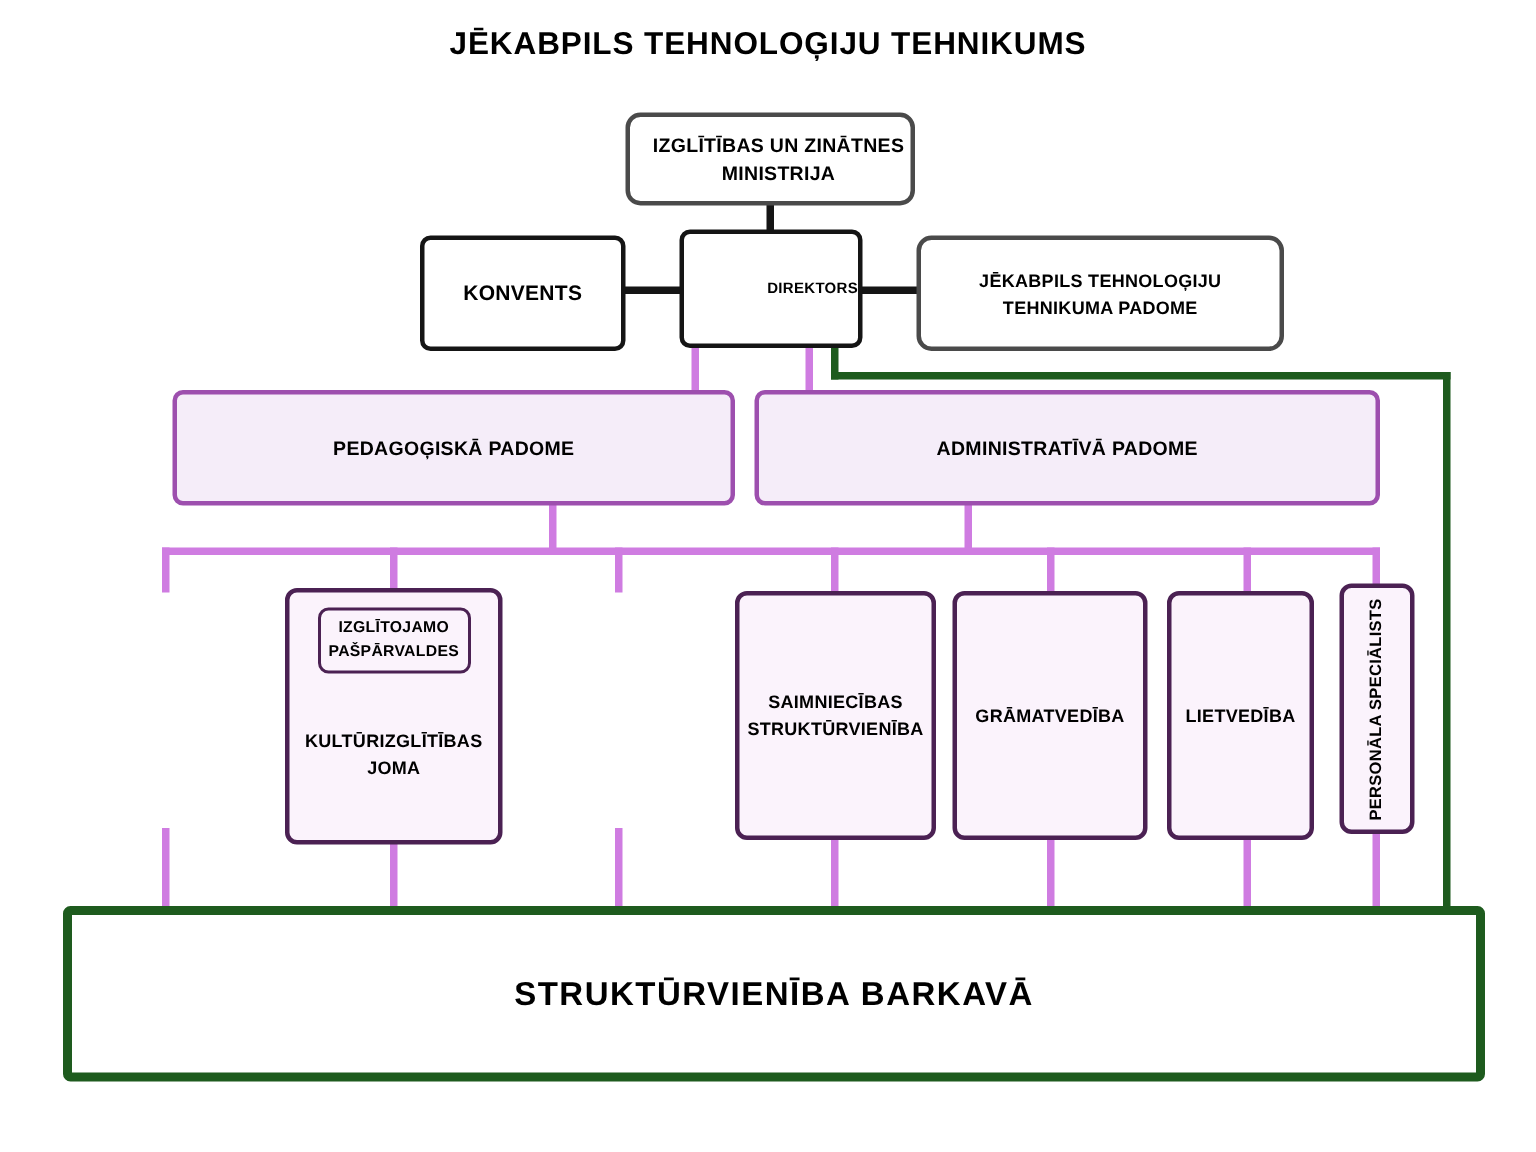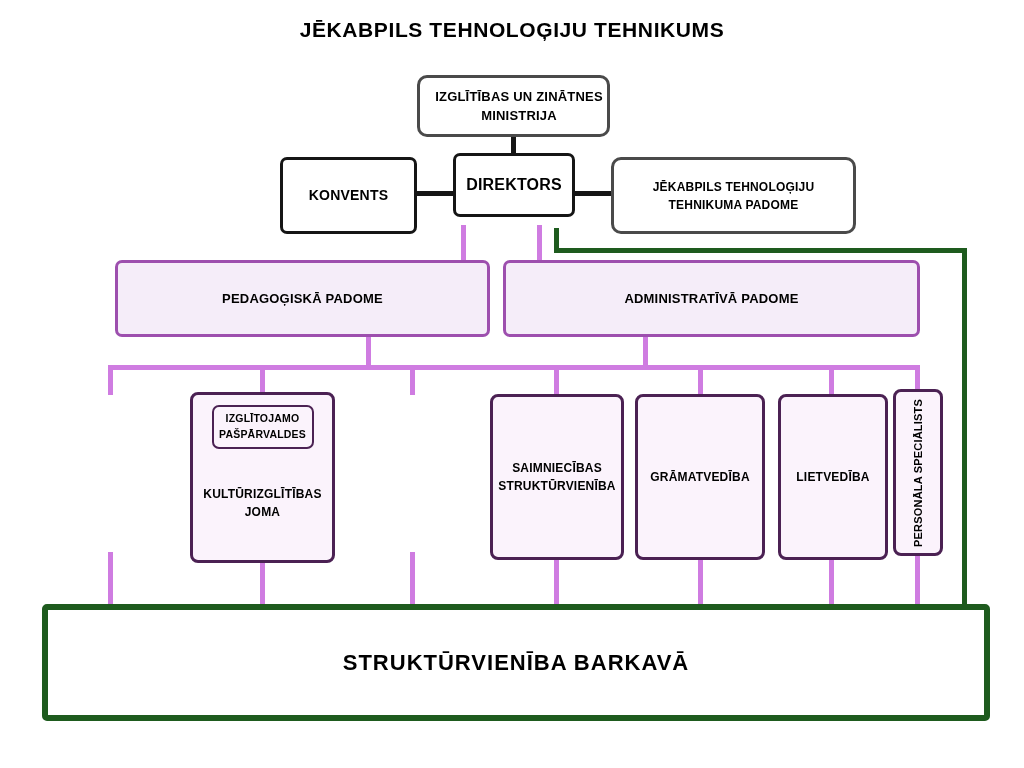--- a/index.html
+++ b/index.html
@@ -87,21 +87,21 @@
   <div class="title">JĒKABPILS TEHNOLOĢIJU TEHNIKUMS</div>
 
   <div class="box box-gray" style="left:417px;top:75px;width:193px;height:62px;font-size:13px;">
     <span>IZGLĪTĪBAS UN ZINĀTNES MINISTRIJA</span>
   </div>
 
   <div class="box box-black" style="left:280px;top:157px;width:137px;height:77px;font-size:14px;">
     <span>KONVENTS</span>
   </div>
 
-  <div class="box box-black" style="left:453px;top:153px;width:122px;height:64px;font-size:16px;">
+  <div class="box box-black" style="left:453px;top:153px;width:122px;height:79px;font-size:10px;justify-content:flex-end;">
     <span>DIREKTORS</span>
   </div>
 
   <div class="box box-gray" style="left:611px;top:157px;width:245px;height:77px;font-size:12px;padding:0 8px;">
     <span>JĒKABPILS TEHNOLOĢIJU TEHNIKUMA PADOME</span>
   </div>
 
   <div class="box box-padome" style="left:115px;top:260px;width:375px;height:77px;font-size:13px;">
     <span>PEDAGOĢISKĀ PADOME</span>
   </div>
@@ -122,21 +122,21 @@
 
 
   <div class="box box-unit" style="left:490px;top:394px;width:134px;height:166px;">
     <span>SAIMNIECĪBAS STRUKTŪRVIENĪBA</span>
   </div>
 
   <div class="box box-unit" style="left:635px;top:394px;width:130px;height:166px;">
     <span>GRĀMATVEDĪBA</span>
   </div>
 
-  <div class="box box-unit" style="left:778px;top:394px;width:110px;height:166px;">
+  <div class="box box-unit" style="left:778px;top:394px;width:98px;height:166px;">
     <span>LIETVEDĪBA</span>
   </div>
 
   <div class="box box-unit" style="left:893px;top:389px;width:50px;height:167px;">
     <span class="vert-label">PERSONĀLA SPECIĀLISTS</span>
   </div>
 
   <div class="box box-green" style="left:42px;top:604px;width:948px;height:117px;">
     <span>STRUKTŪRVIENĪBA BARKAVĀ</span>
   </div>

